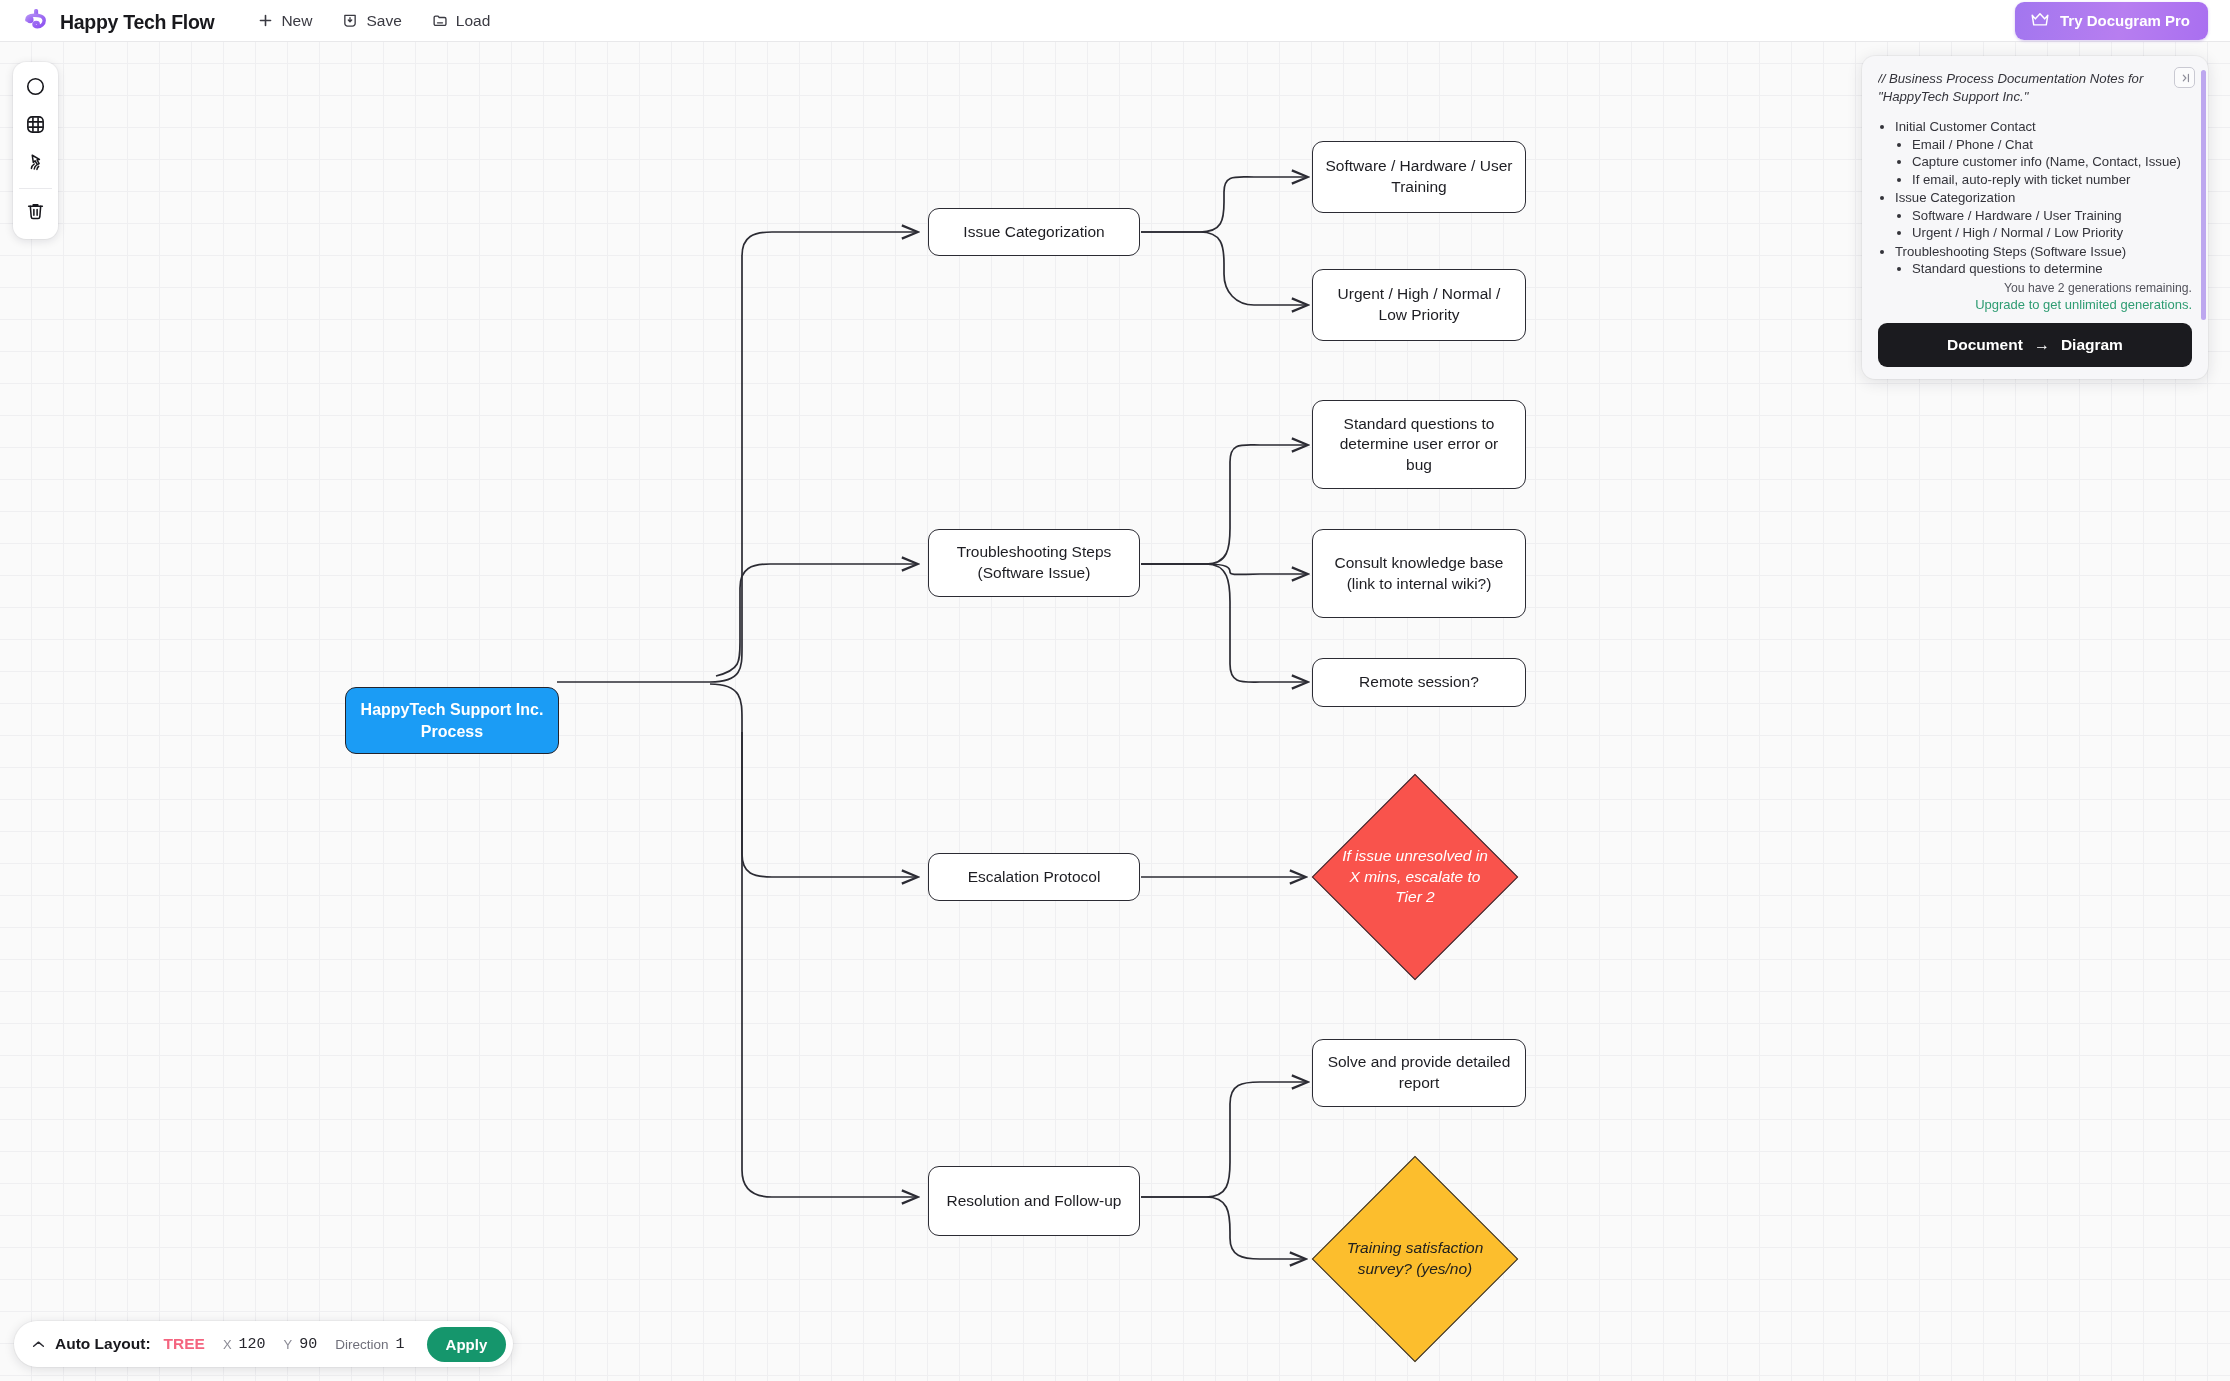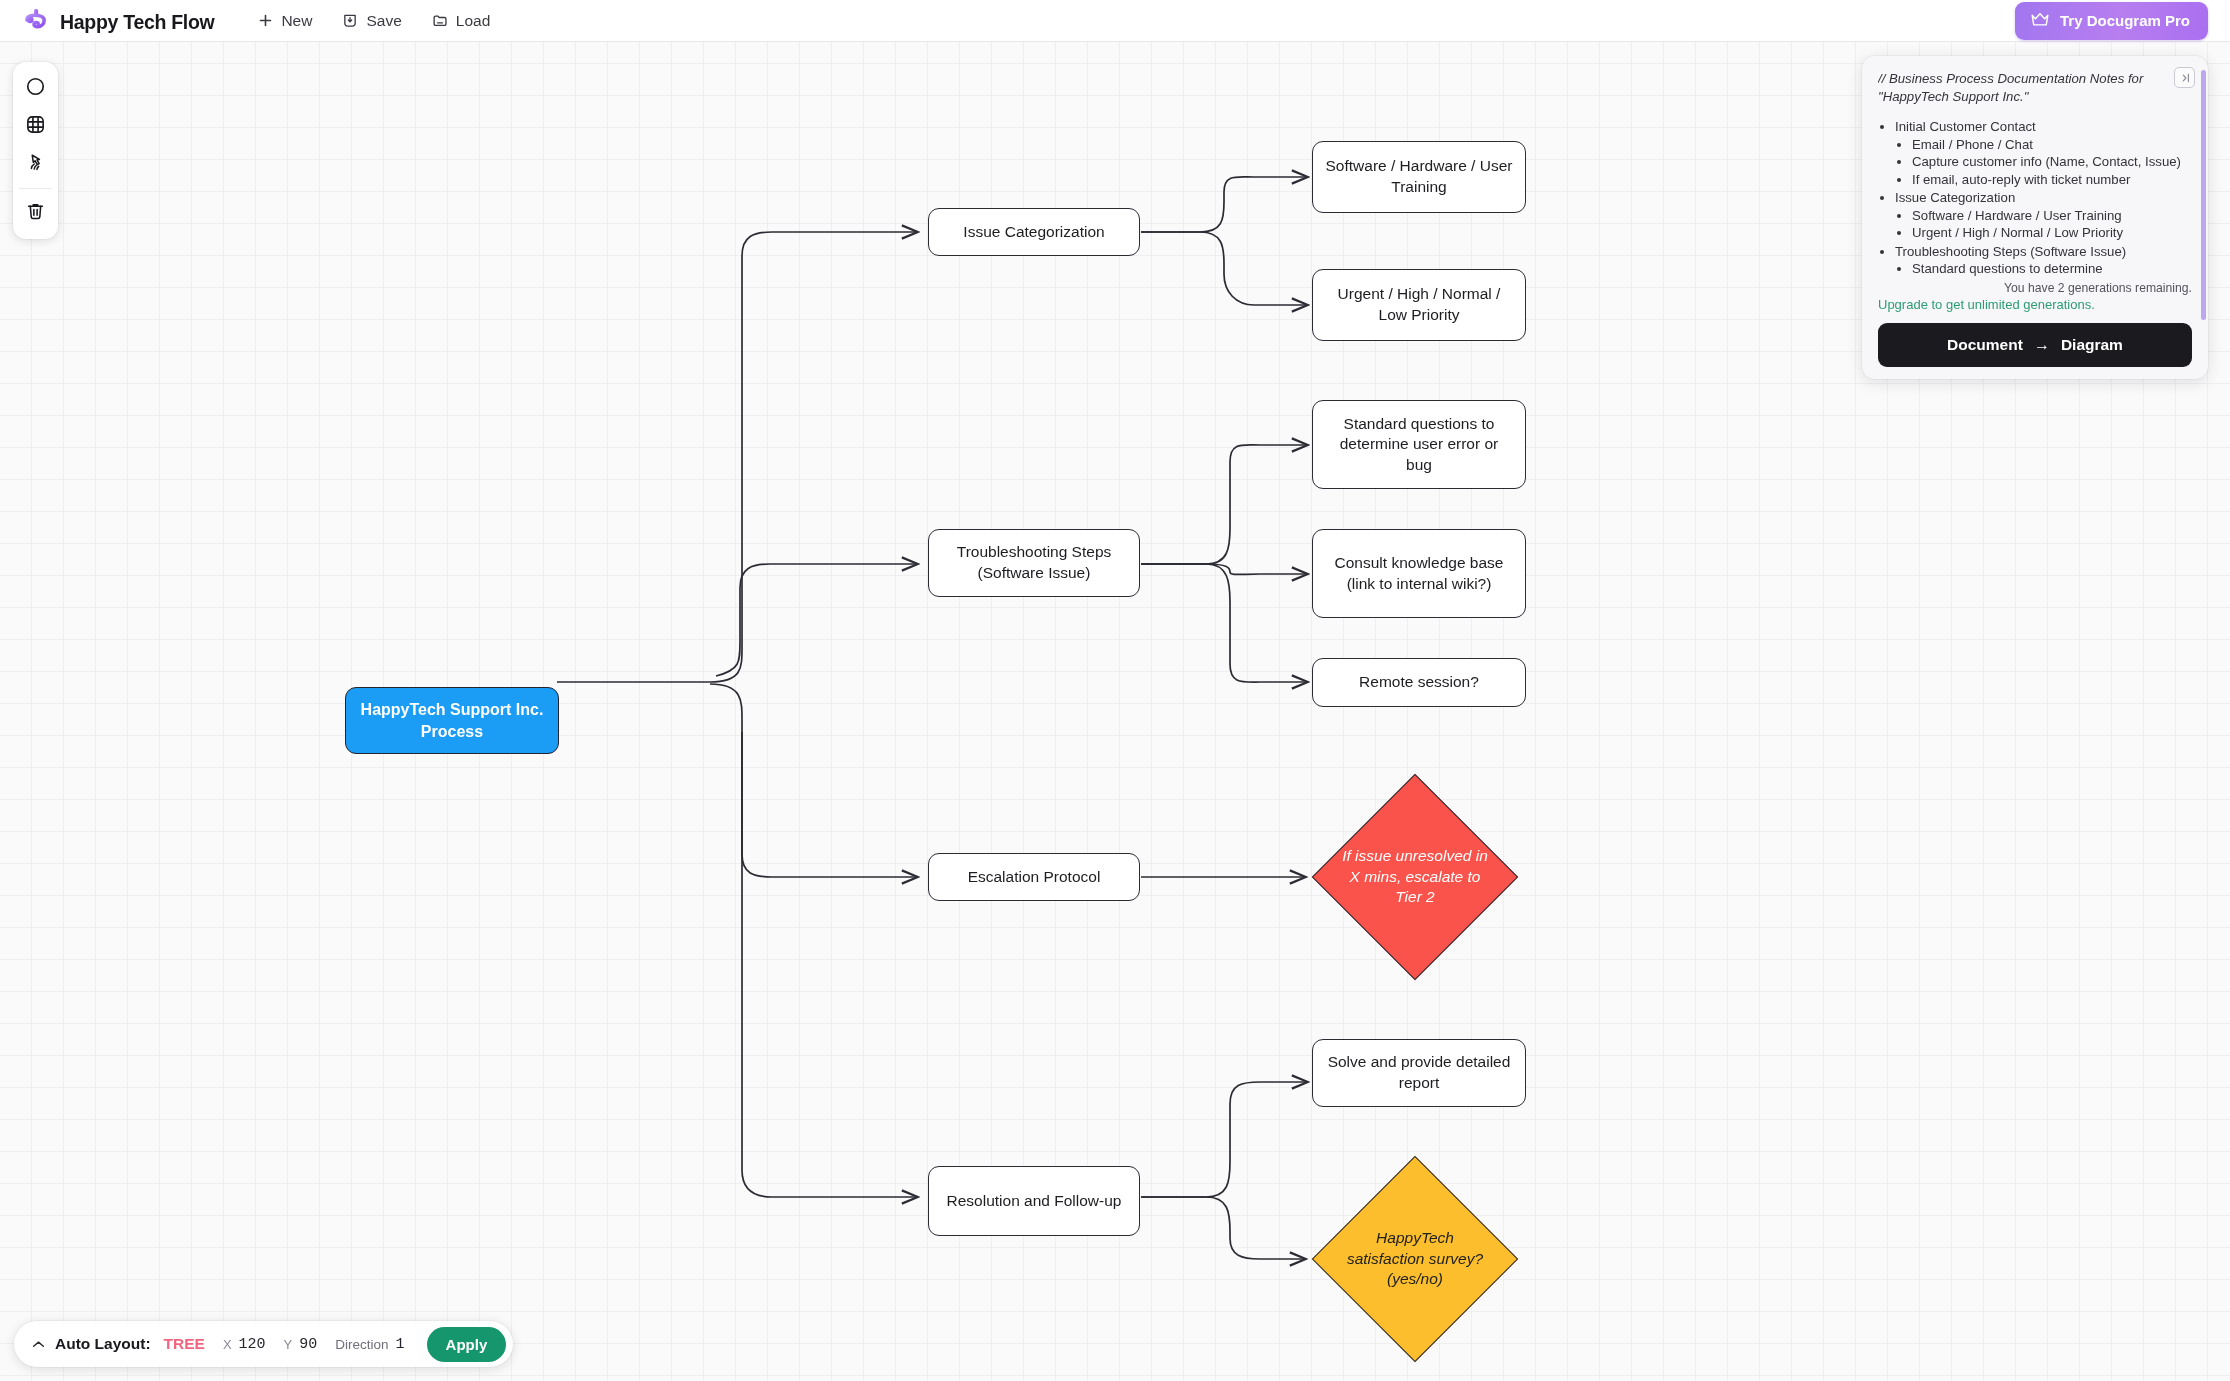--- a/index.html
+++ b/index.html
@@ -154,21 +154,21 @@
   .notes-head { margin-bottom: 13px; padding-right: 26px; }
   .notes-head div { white-space: pre-wrap; font-style: italic; }
   ul.lvl1 { list-style: disc; padding-left: 17px; }
   ul.lvl2 { list-style: disc; padding-left: 17px; }
   ul.lvl1 > li { margin-bottom: 1px; }
   .meta-line {
     text-align: right; font-size: 12.2px; color: #53535c;
     margin-top: 2px;
   }
   .upgrade-line {
-    font-size: 13px; color: #2e9c72;
+    text-align: right; font-size: 13px; color: #2e9c72;
     margin-top: 2px; cursor: pointer;
   }
   .convert-btn {
     display: flex; align-items: center; justify-content: center; gap: 11px;
     width: 100%; margin-top: 11px;
     background: #1b1b1f; color: #fff;
     font-size: 15.5px; font-weight: bold;
     border: none; border-radius: 9px;
     padding: 13px 0; cursor: pointer; font-family: inherit;
   }
@@ -344,21 +344,21 @@
     <div class="node" style="left:928px; top:1124px; width:212px; height:70px;">
       <span>Resolution and Follow-up</span>
     </div>
 
     <div class="node" style="left:1312px; top:997px; width:214px; height:68px;">
       <span>Solve and provide detailed report</span>
     </div>
 
     <div class="diamond yellow" style="left:1308px; top:1122px; width:214px; height:190px;">
       <div class="dshape" style="left:34px; top:22px; width:146px; height:146px;"></div>
-      <div class="dlabel">HappyTech satisfaction survey? (yes/no)</div>
+      <div class="dlabel">Training satisfaction survey? (yes/no)</div>
     </div>
   </div>
 
   <div class="tooldock">
     <div class="tool">
       <span>
         <svg width="21" height="21" viewBox="0 0 22 22" fill="none" stroke="#17171c" stroke-width="1.7">
           <circle cx="11" cy="11" r="8.1"></circle>
         </svg>
       </span>

